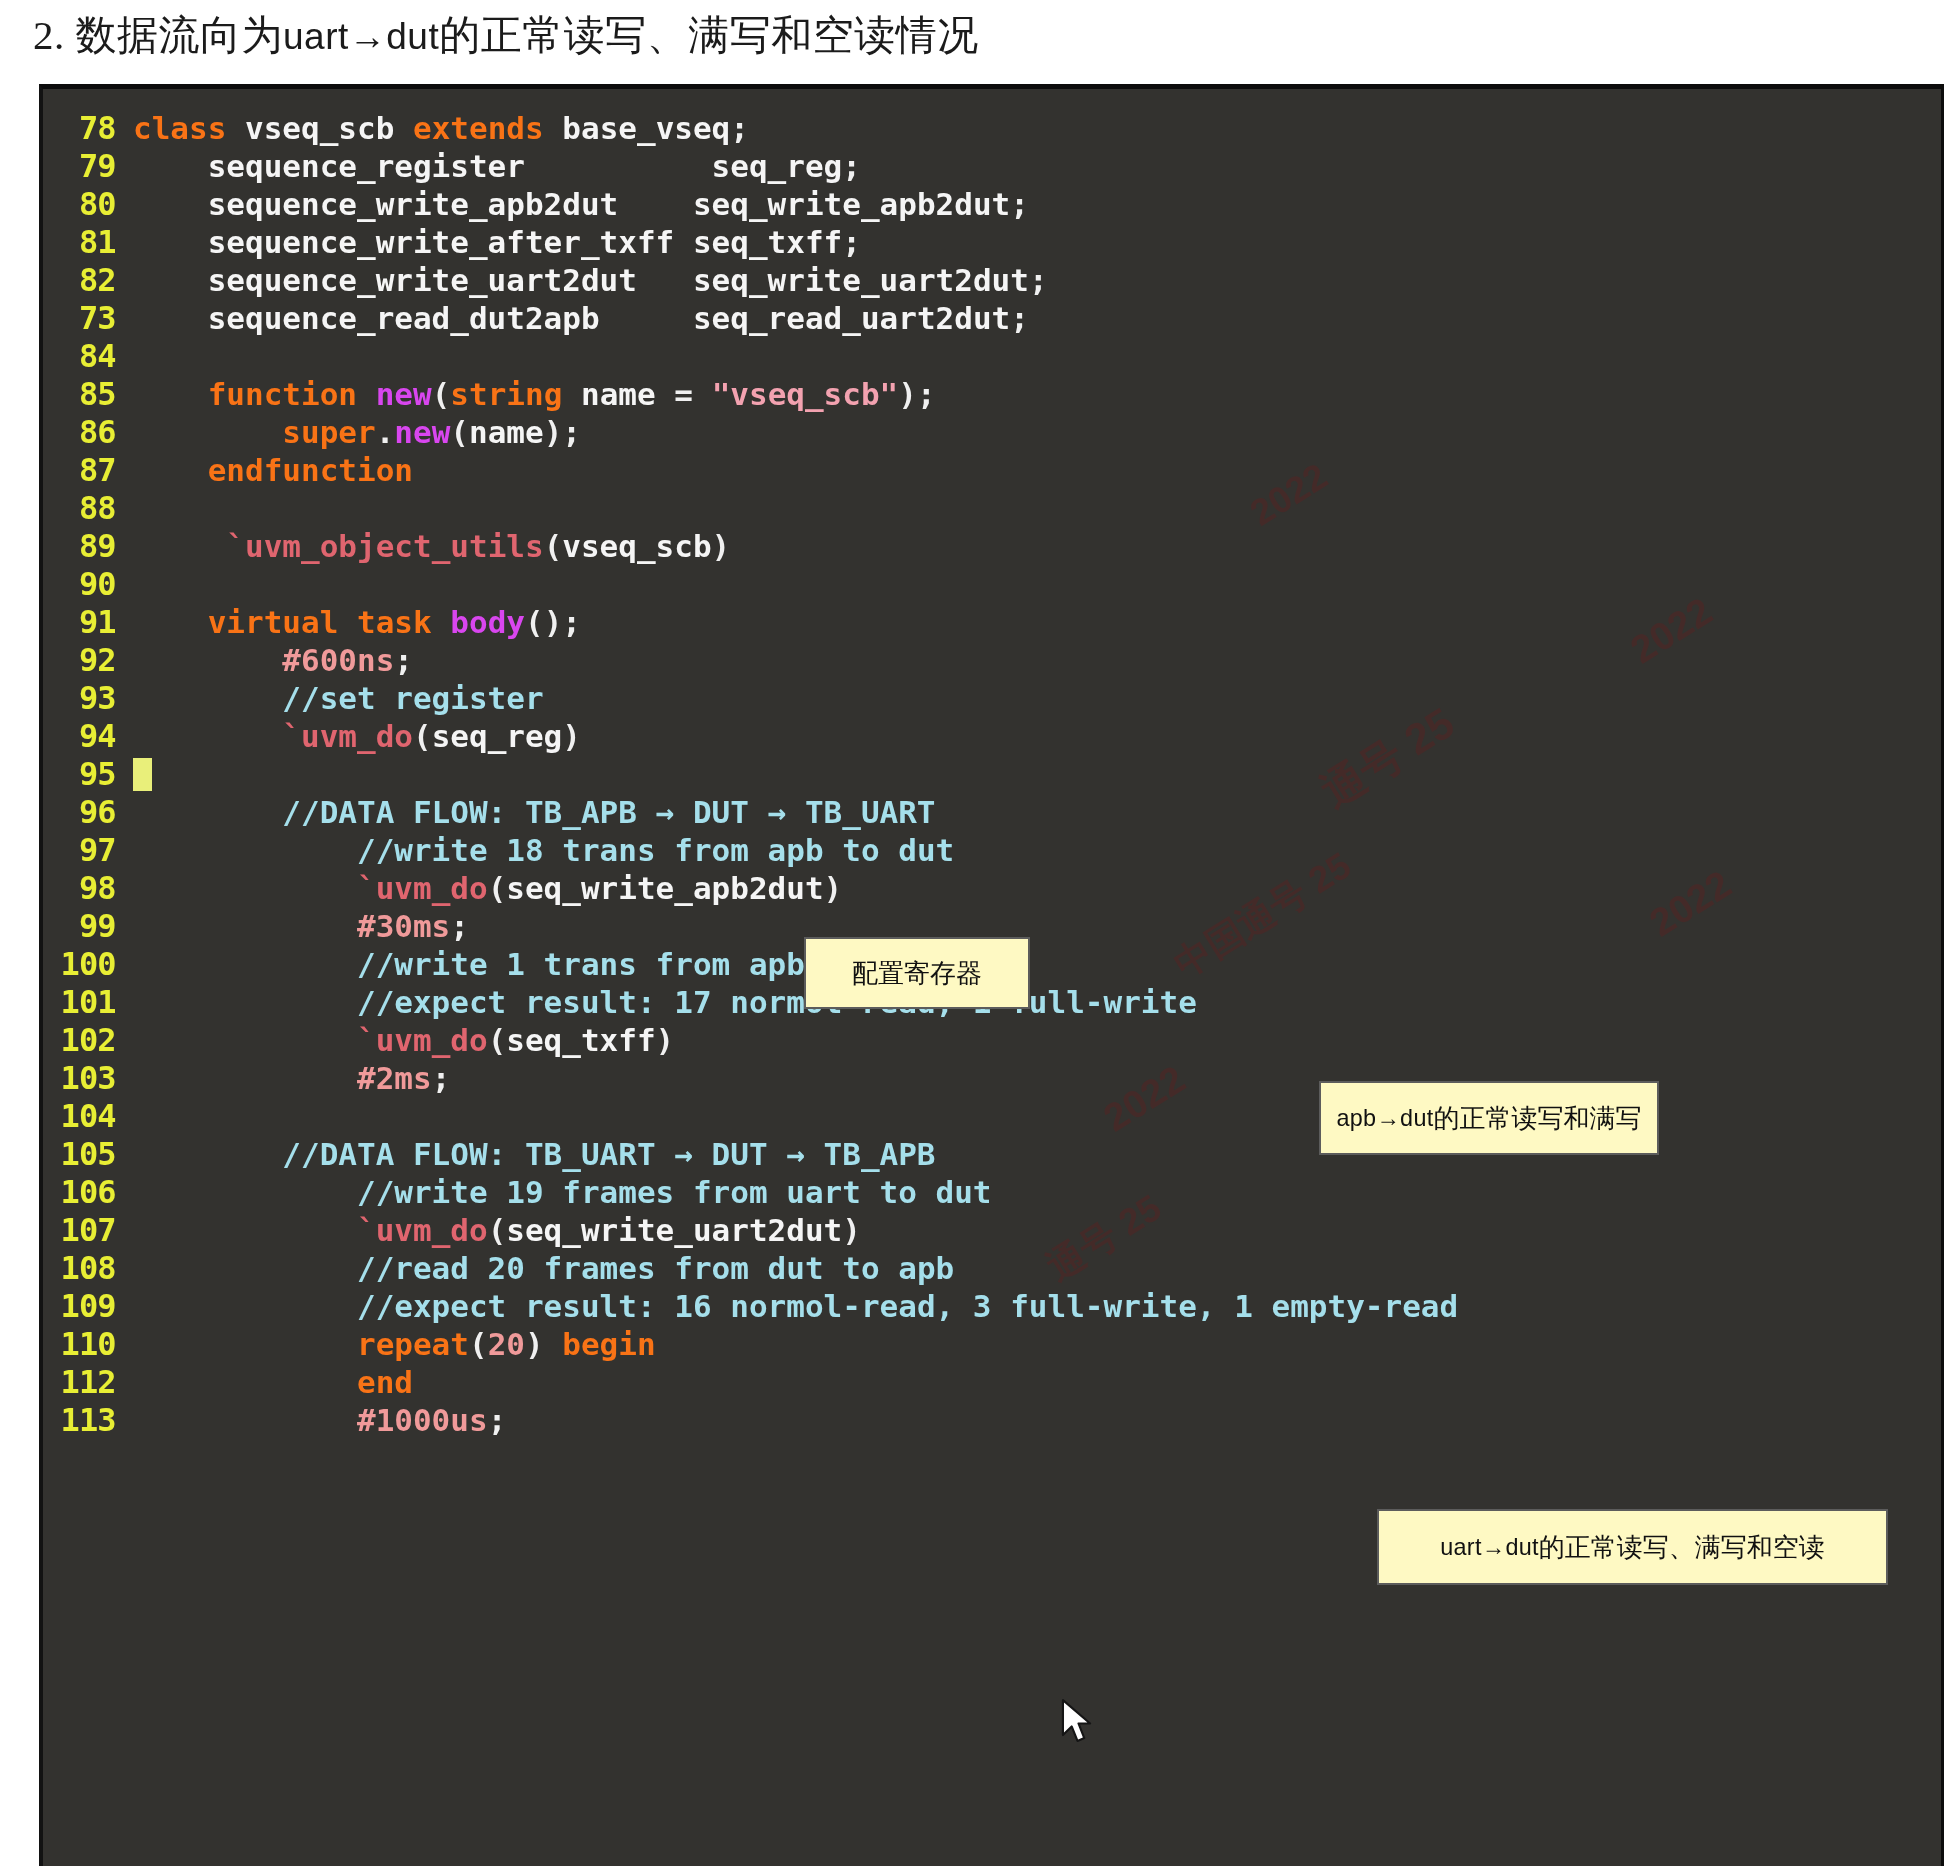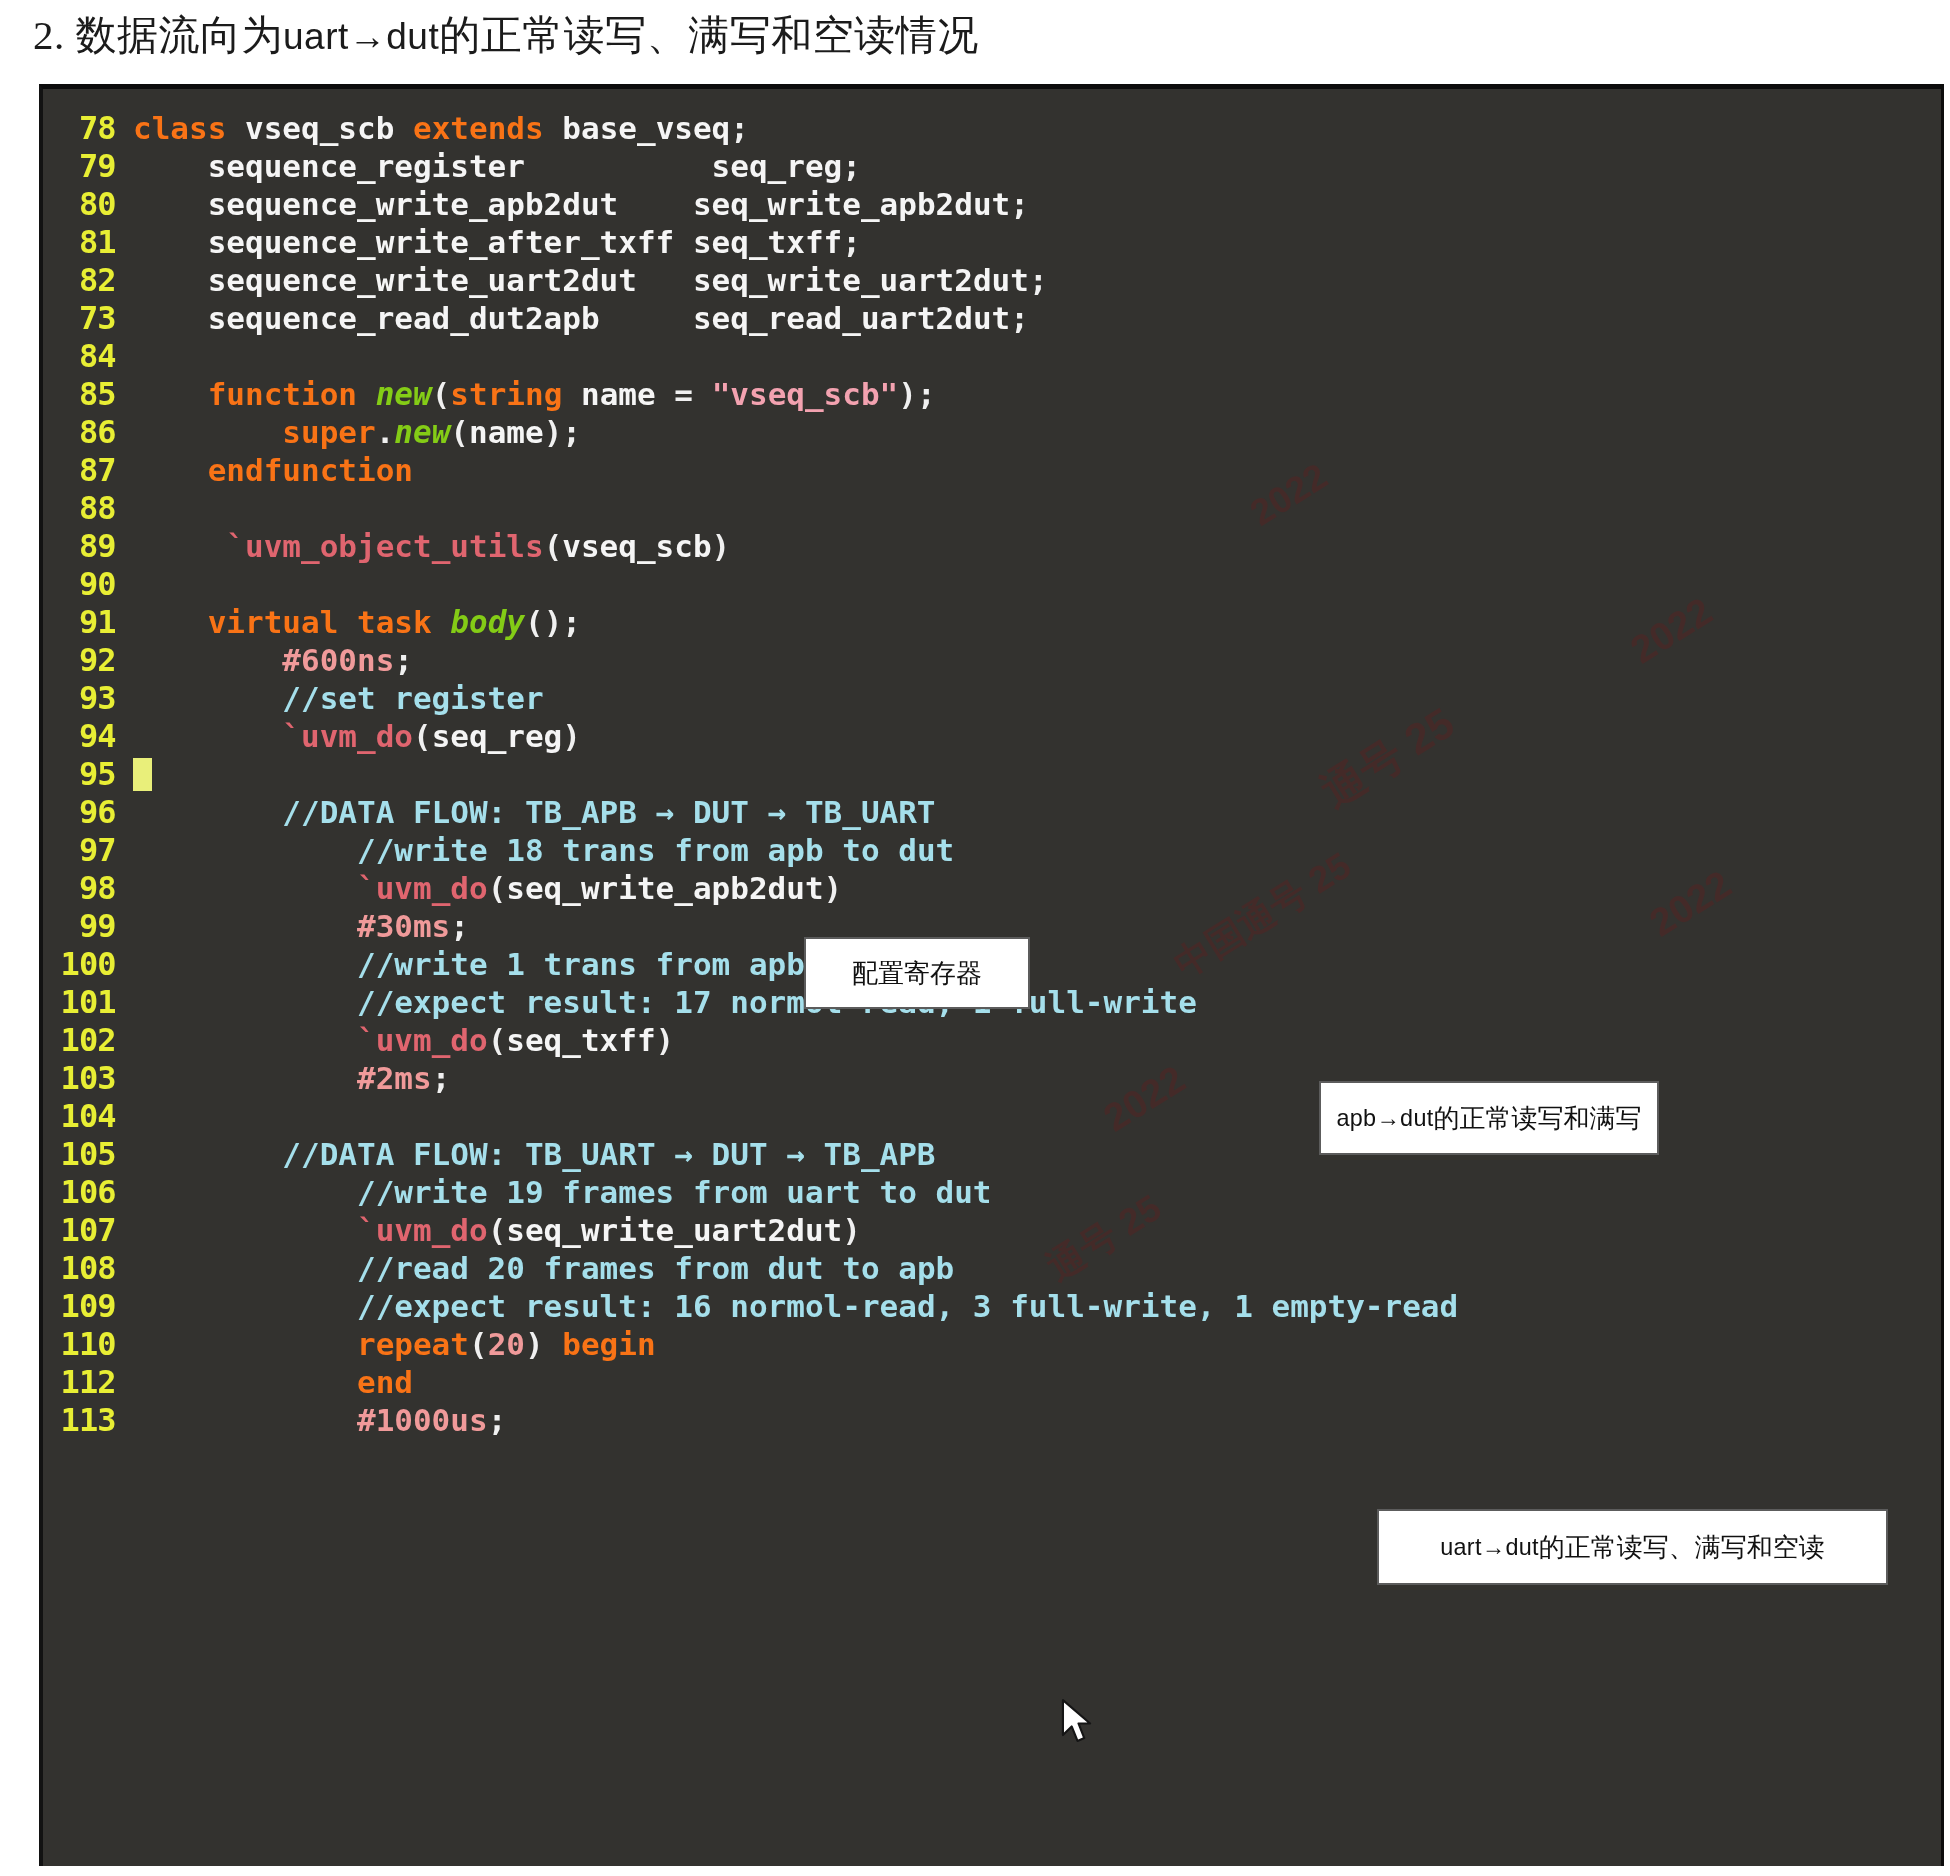--- a/index.html
+++ b/index.html
@@ -104,37 +104,37 @@
     white-space: pre;
   }
 
   
   .kw   { color: #f97316; }   
   .id   { color: #f5f5f5; }   
   .cmt  { color: #a5dfeb; }   
   .mac  { color: #e0656f; }   
   .num  { color: #f09a9a; }   
   .str  { color: #f3a2b0; }   
-  .fn   { color: #84cc16; font-style: italic; }   
+  .fn   { color: #d946ef; }   
   .pun  { color: #f0f0f0; }   
   .tick { color: #e0656f; }   
 
   .cursor-block {
     display: inline-block;
     width: 18.5px;
     height: 33px;
     background: #e9ef7a;
     vertical-align: -5.9px;
   }
 
   
   .callout {
     position: absolute;
     z-index: 3;
-    background: #ffffff;
+    background: #fef9c3;
     border: 2px solid #5c5c5c;
     display: flex;
     align-items: center;
     justify-content: center;
     color: #111111;
     font-family: "Liberation Sans", sans-serif;
     font-size: 25px;
     white-space: nowrap;
     box-sizing: border-box;
   }

